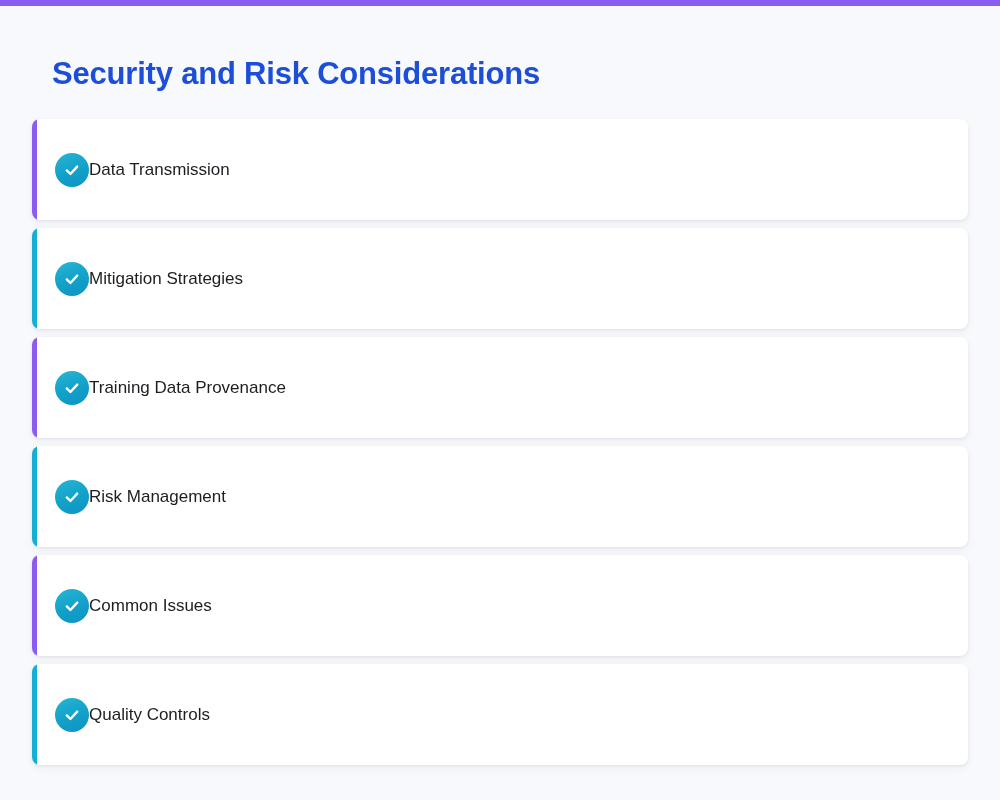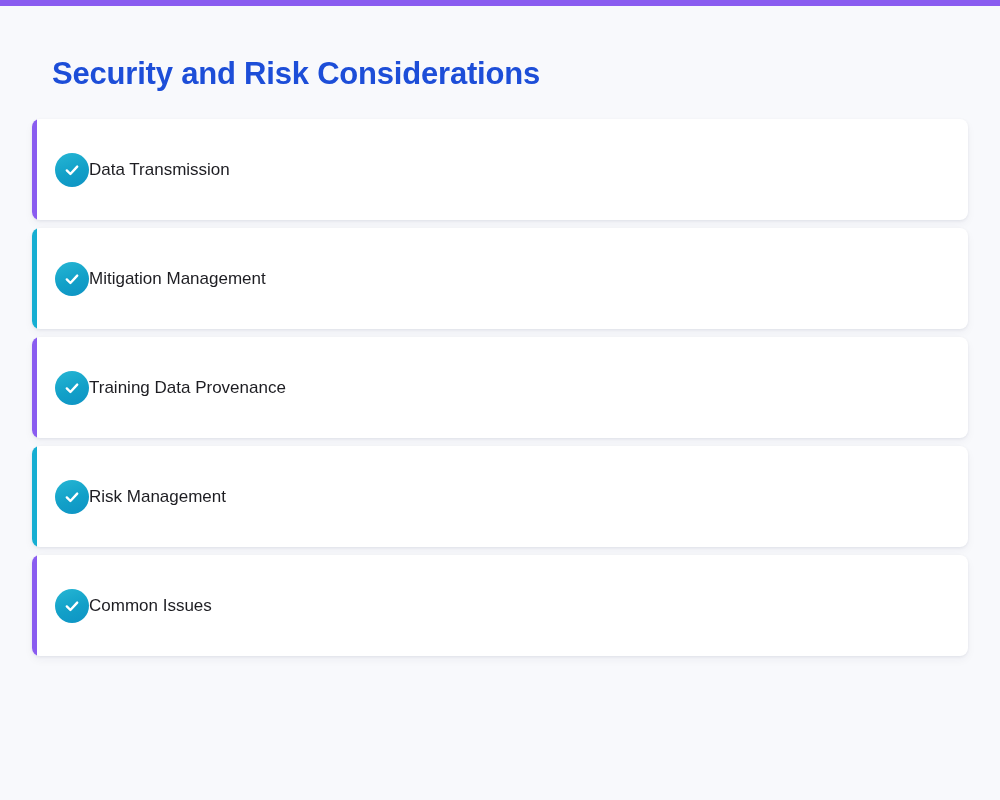--- a/index.html
+++ b/index.html
@@ -108,21 +108,21 @@
     <span class="card-label">Data Transmission</span>
   </div>
 
   <div class="card">
     <span class="card-accent" style="background: rgb(22, 174, 210);"></span>
     <span class="check-badge">
       <svg width="20" height="20" viewBox="0 0 20 20" aria-hidden="true">
         <path d="M4.8 10.4 L8.4 14 L15.2 6.6" fill="none" stroke="#ffffff" stroke-width="2.4" stroke-linecap="round" stroke-linejoin="round"></path>
       </svg>
     </span>
-    <span class="card-label">Mitigation Management</span>
+    <span class="card-label">Mitigation Strategies</span>
   </div>
 
   <div class="card">
     <span class="card-accent" style="background: rgb(138, 92, 240);"></span>
     <span class="check-badge">
       <svg width="20" height="20" viewBox="0 0 20 20" aria-hidden="true">
         <path d="M4.8 10.4 L8.4 14 L15.2 6.6" fill="none" stroke="#ffffff" stroke-width="2.4" stroke-linecap="round" stroke-linejoin="round"></path>
       </svg>
     </span>
     <span class="card-label">Training Data Provenance</span>
@@ -141,14 +141,23 @@
   <div class="card">
     <span class="card-accent" style="background: rgb(138, 92, 240);"></span>
     <span class="check-badge">
       <svg width="20" height="20" viewBox="0 0 20 20" aria-hidden="true">
         <path d="M4.8 10.4 L8.4 14 L15.2 6.6" fill="none" stroke="#ffffff" stroke-width="2.4" stroke-linecap="round" stroke-linejoin="round"></path>
       </svg>
     </span>
     <span class="card-label">Common Issues</span>
   </div>
 
+  <div class="card">
+    <span class="card-accent" style="background: rgb(22, 174, 210);"></span>
+    <span class="check-badge">
+      <svg width="20" height="20" viewBox="0 0 20 20" aria-hidden="true">
+        <path d="M4.8 10.4 L8.4 14 L15.2 6.6" fill="none" stroke="#ffffff" stroke-width="2.4" stroke-linecap="round" stroke-linejoin="round"></path>
+      </svg>
+    </span>
+    <span class="card-label">Quality Controls</span>
+  </div>
 
 </div>
 
 </body></html>

